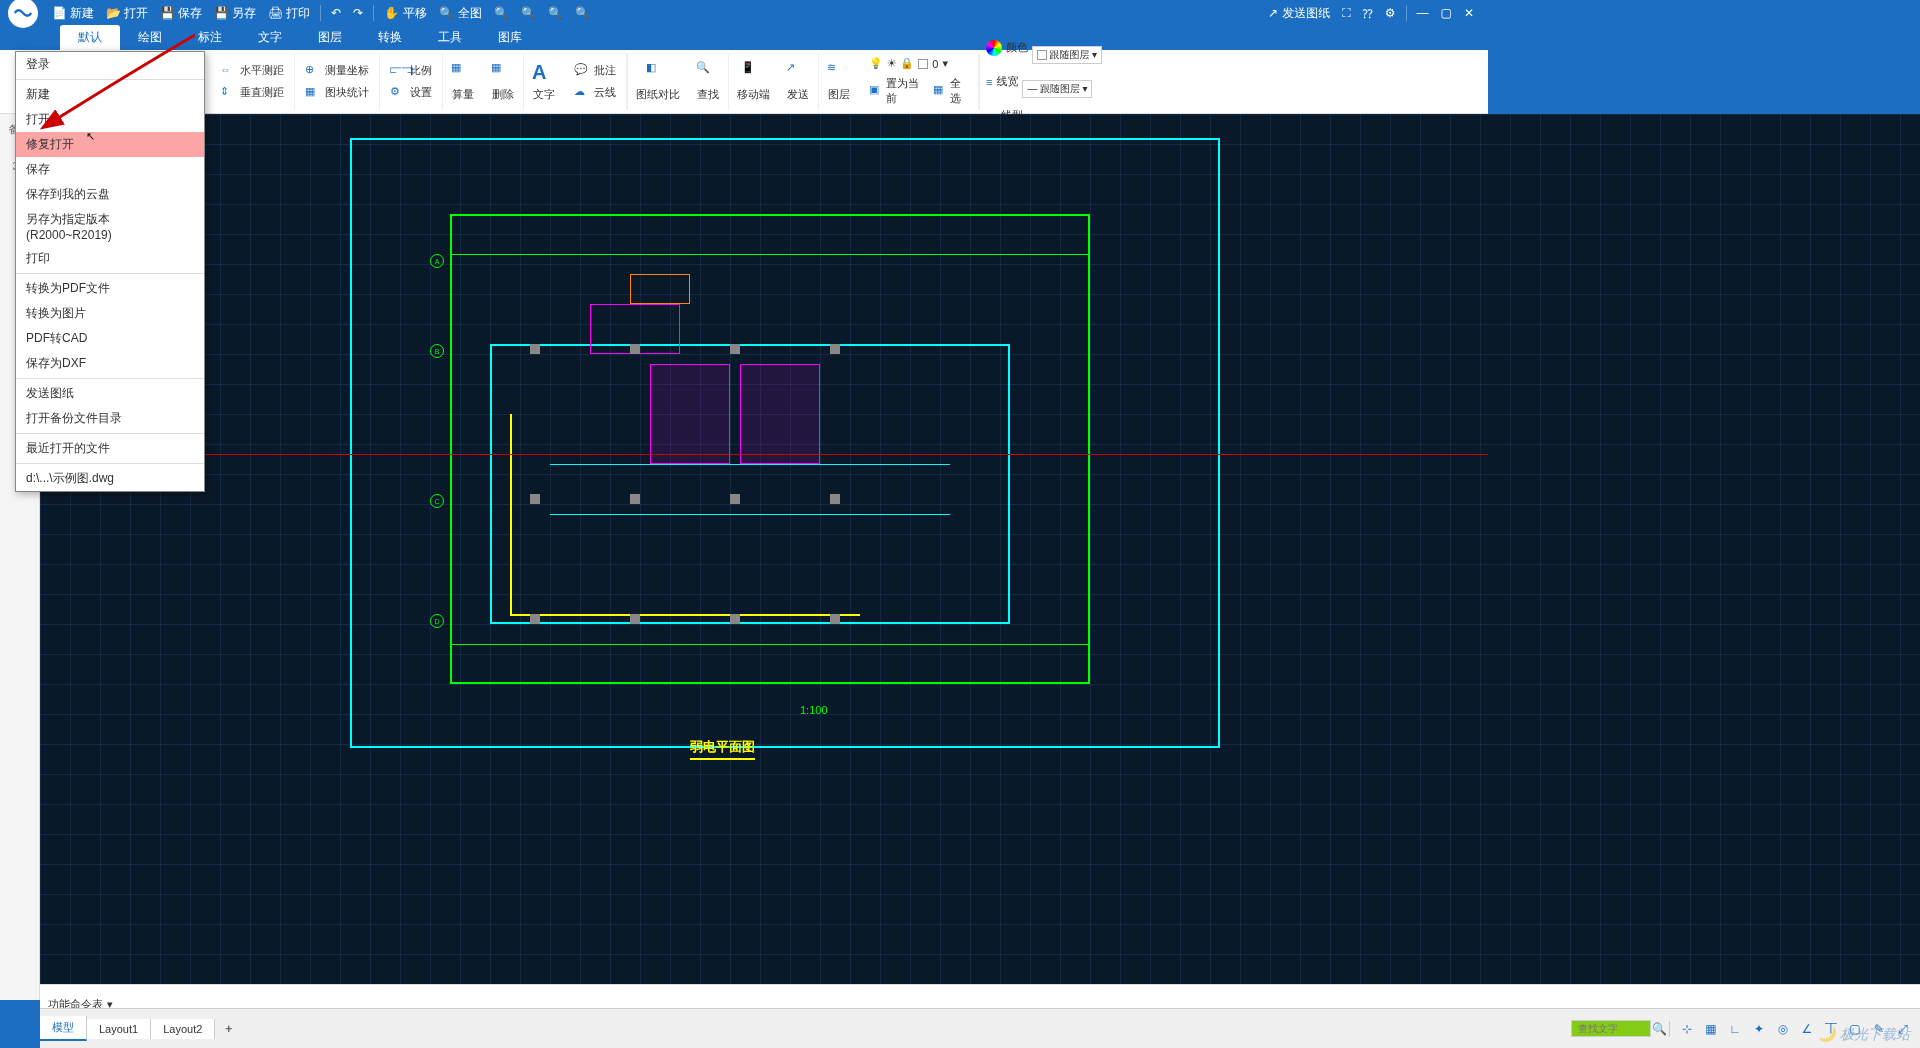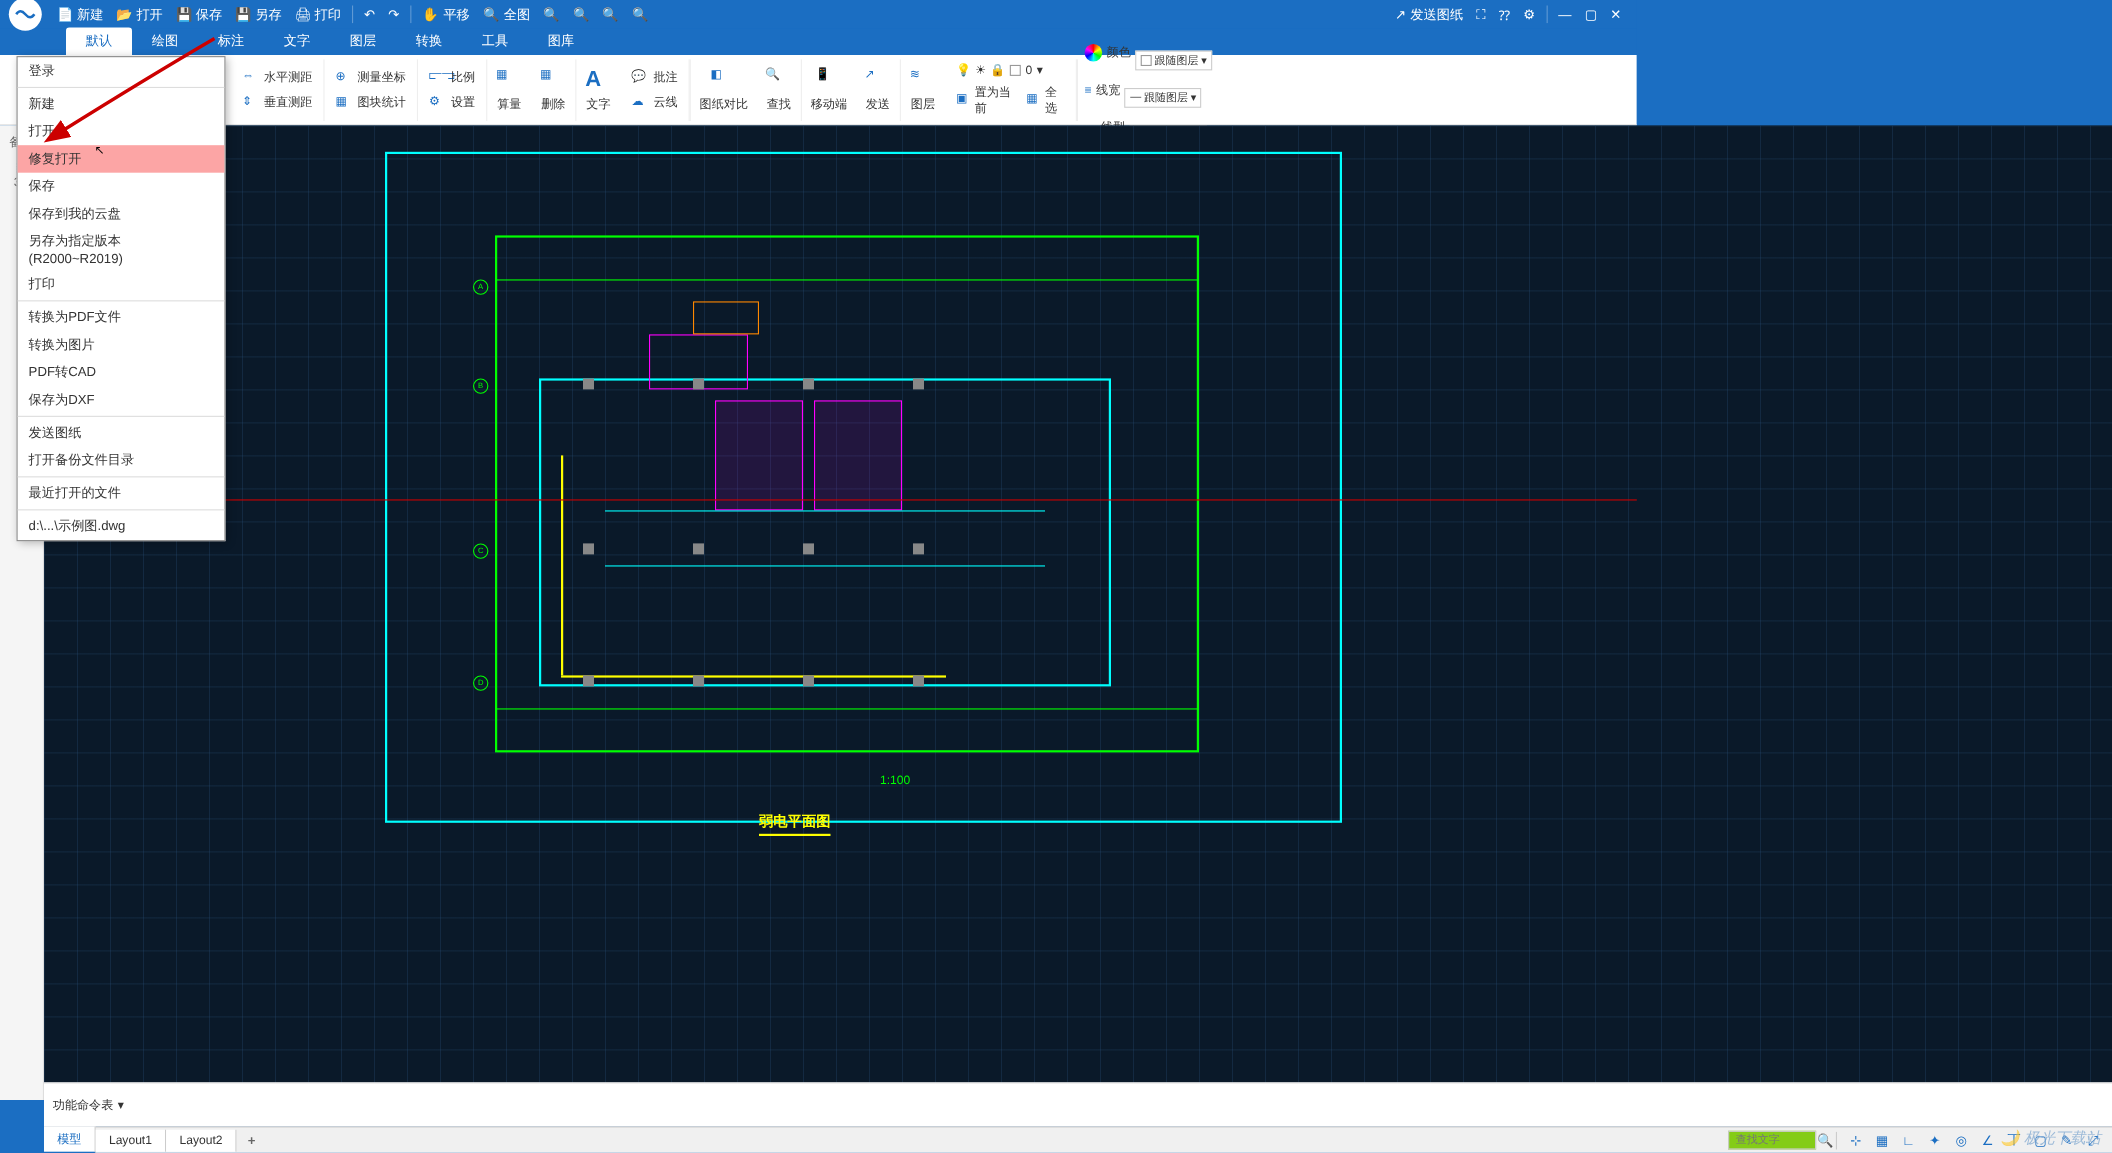--- a/index.html
+++ b/index.html
@@ -49,21 +49,21 @@
 .dd-item { padding: 4px 10px; cursor: pointer; font-size: 12px; }
 .dd-item.highlight { background: #fca5a5; }
 .dd-sep { height: 1px; background: #ddd; margin: 2px 0; }
 
 .arrow-annot { position: absolute; left: 35px; top: 30px; z-index: 300; pointer-events: none; }
 
 .cmdbar { position: absolute; left: 40px; right: 0; bottom: 24px; height: 40px; background: #fff; display: flex; align-items: center; padding: 0 8px; border-top: 1px solid #ddd; font-size: 11px; gap: 4px; }
 .cmd-input { flex: 1; border: none; outline: none; font-size: 11px; color: #999; }
 .ime-badge { position: absolute; right: 400px; bottom: 30px; background: #fff; border: 1px solid #ccc; padding: 2px 8px; font-size: 11px; border-radius: 2px; box-shadow: 1px 1px 3px rgba(0,0,0,0.2); }
 
-.statusbar { position: absolute; left: 40px; right: 0; bottom: 0; height: 24px; background: #f0f0f0; display: flex; align-items: center; border-top: 1px solid #ccc; }
+.statusbar { position: absolute; left: 40px; right: 0; bottom: 0; height: 40px; background: #f0f0f0; display: flex; align-items: center; border-top: 1px solid #ccc; }
 .layout-tab { padding: 4px 12px; border-right: 1px solid #ccc; cursor: pointer; font-size: 11px; background: #fff; }
 .layout-tab.active { color: #1b6ec2; border-bottom: 2px solid #1b6ec2; }
 .layout-add { padding: 4px 10px; cursor: pointer; font-weight: bold; color: #666; }
 .status-spacer { flex: 1; }
 .status-search { border: 1px solid #ccc; padding: 2px 6px; font-size: 10px; width: 80px; background: #84cc16; }
 .status-icons { display: flex; gap: 6px; padding: 0 8px; }
 .status-icon { width: 18px; height: 18px; cursor: pointer; color: #1b6ec2; display: flex; align-items: center; justify-content: center; }
 
 .watermark { position: absolute; right: 10px; bottom: 4px; color: rgba(100,150,200,0.6); font-size: 14px; font-style: italic; pointer-events: none; }
 </style>

